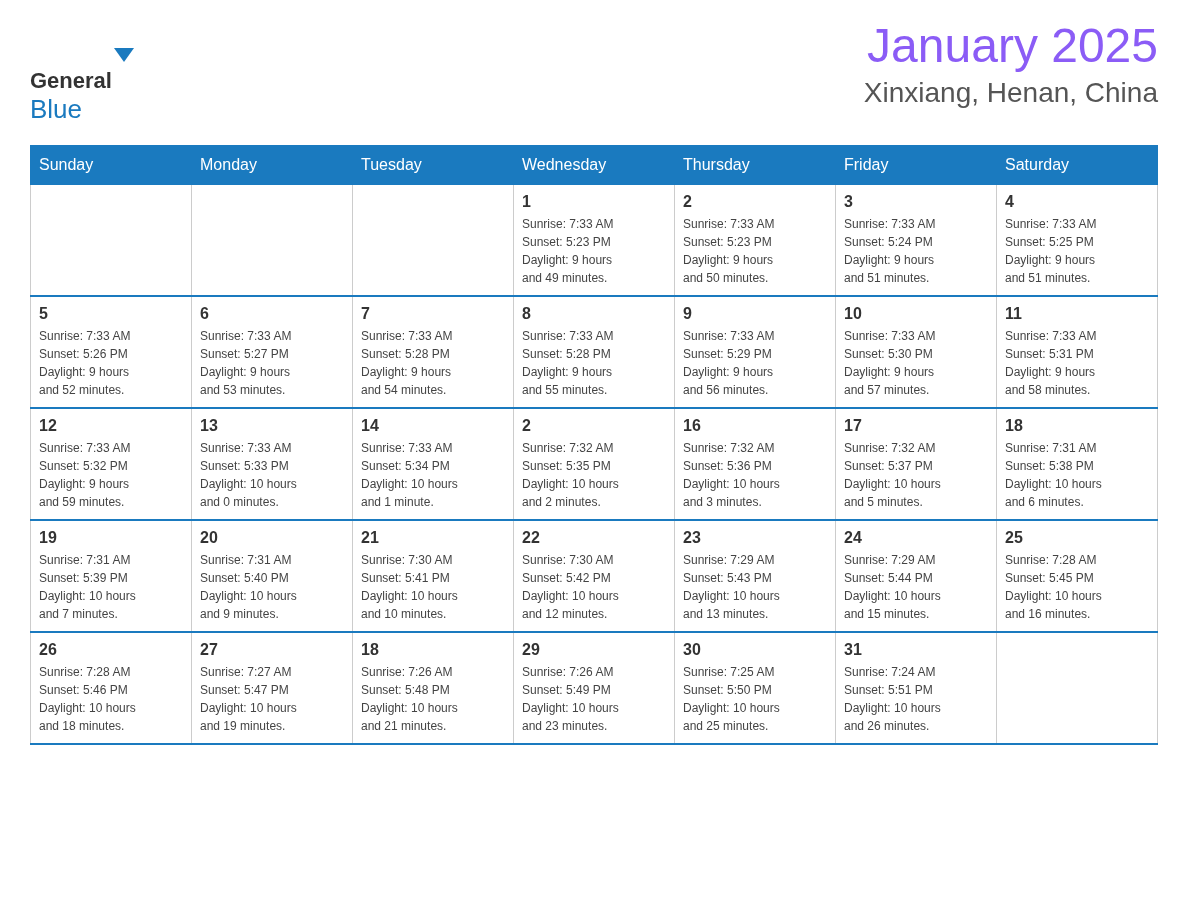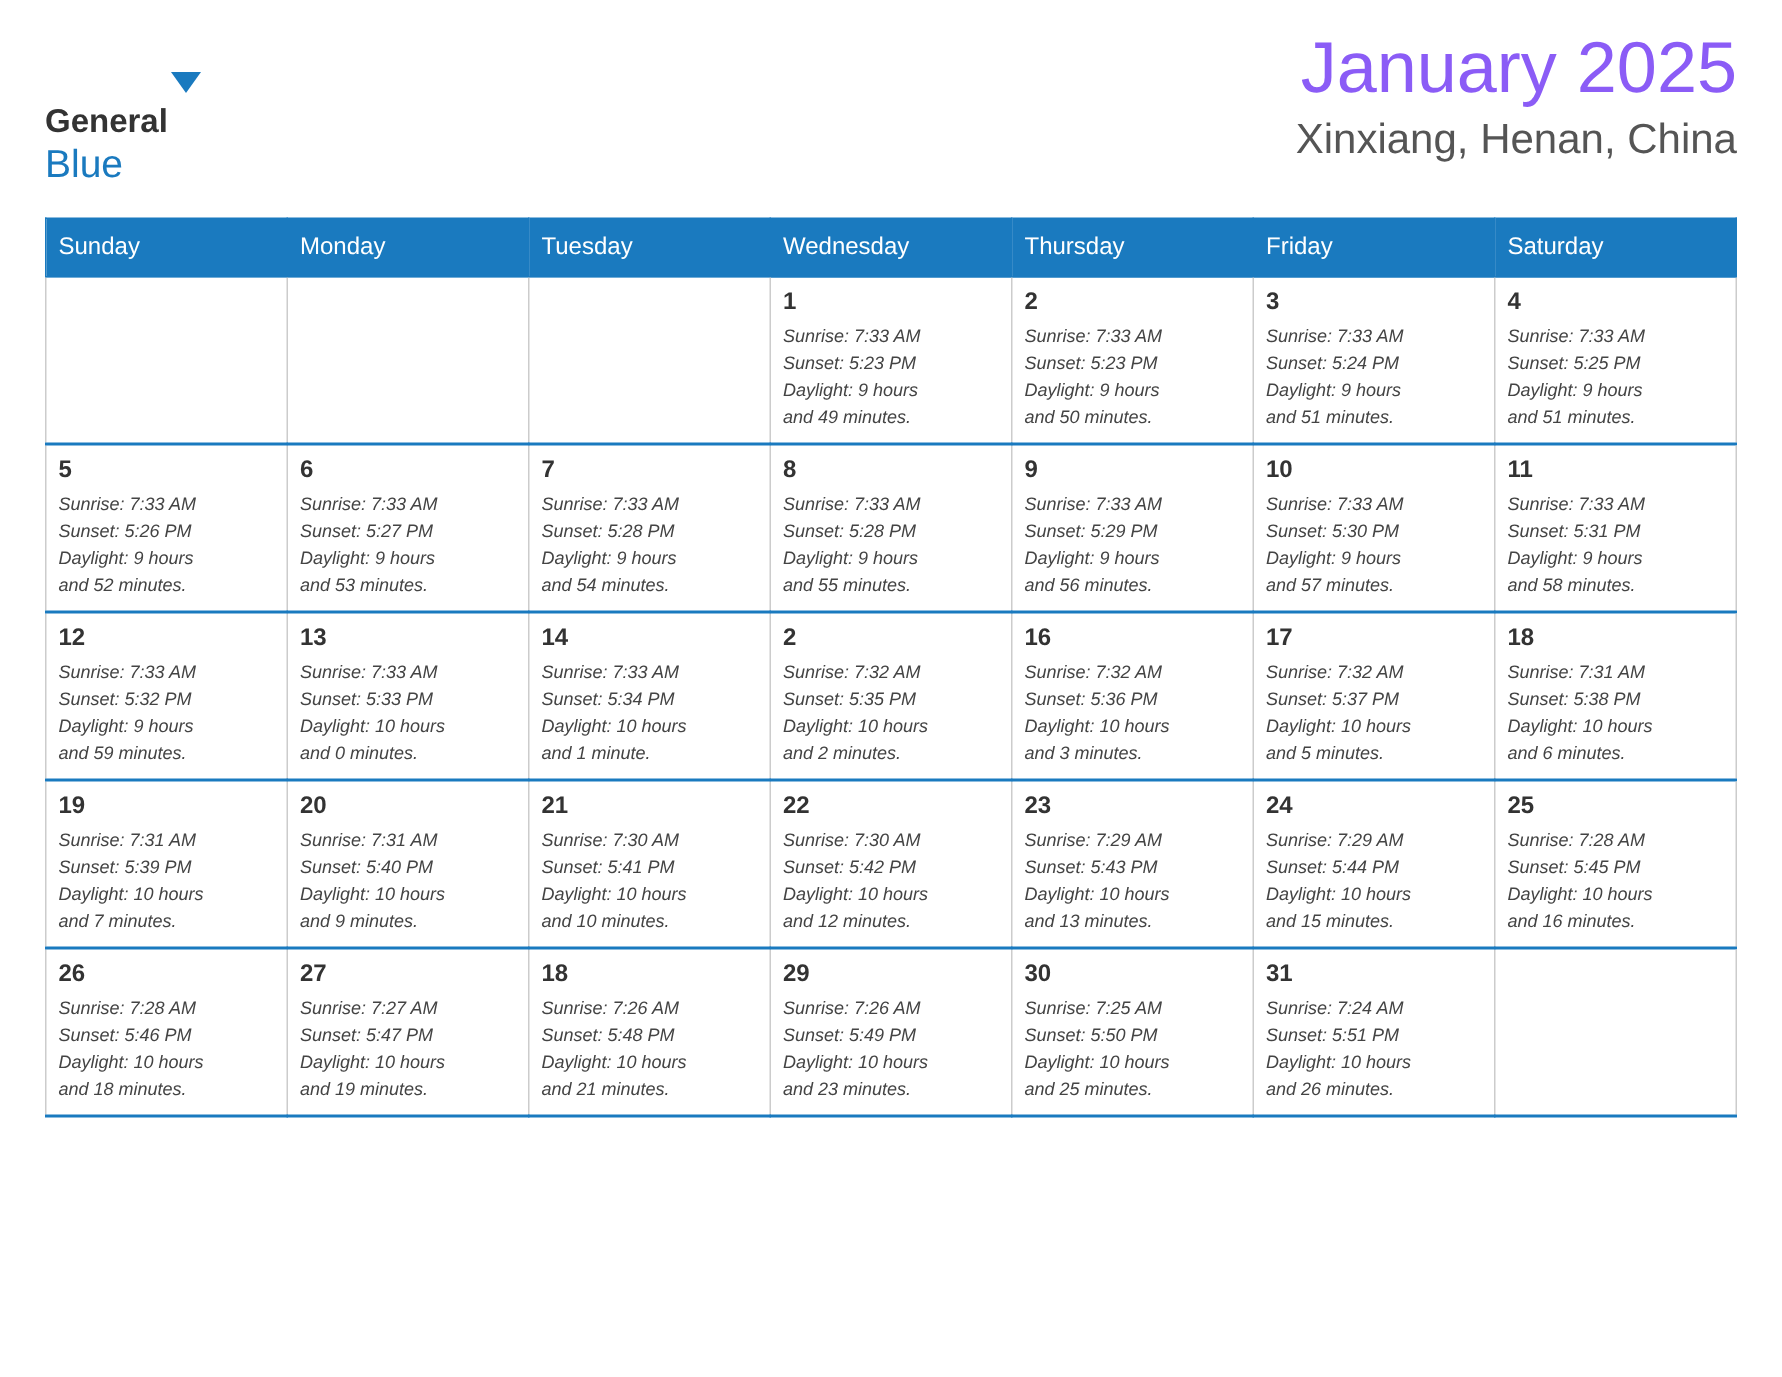--- a/index.html
+++ b/index.html
@@ -88,21 +88,20 @@
     .day-num {
       font-size: 16px;
       font-weight: bold;
       color: #333;
       margin-bottom: 4px;
     }
     .day-info {
       font-size: 12px;
       color: #444;
       line-height: 1.5;
-      font-style: italic;
     }
     .empty-cell {
       background: #fff;
     }
     tbody tr {
       border-bottom: 2px solid #1a7abf;
     }
   </style>
 </head>
 <body>

